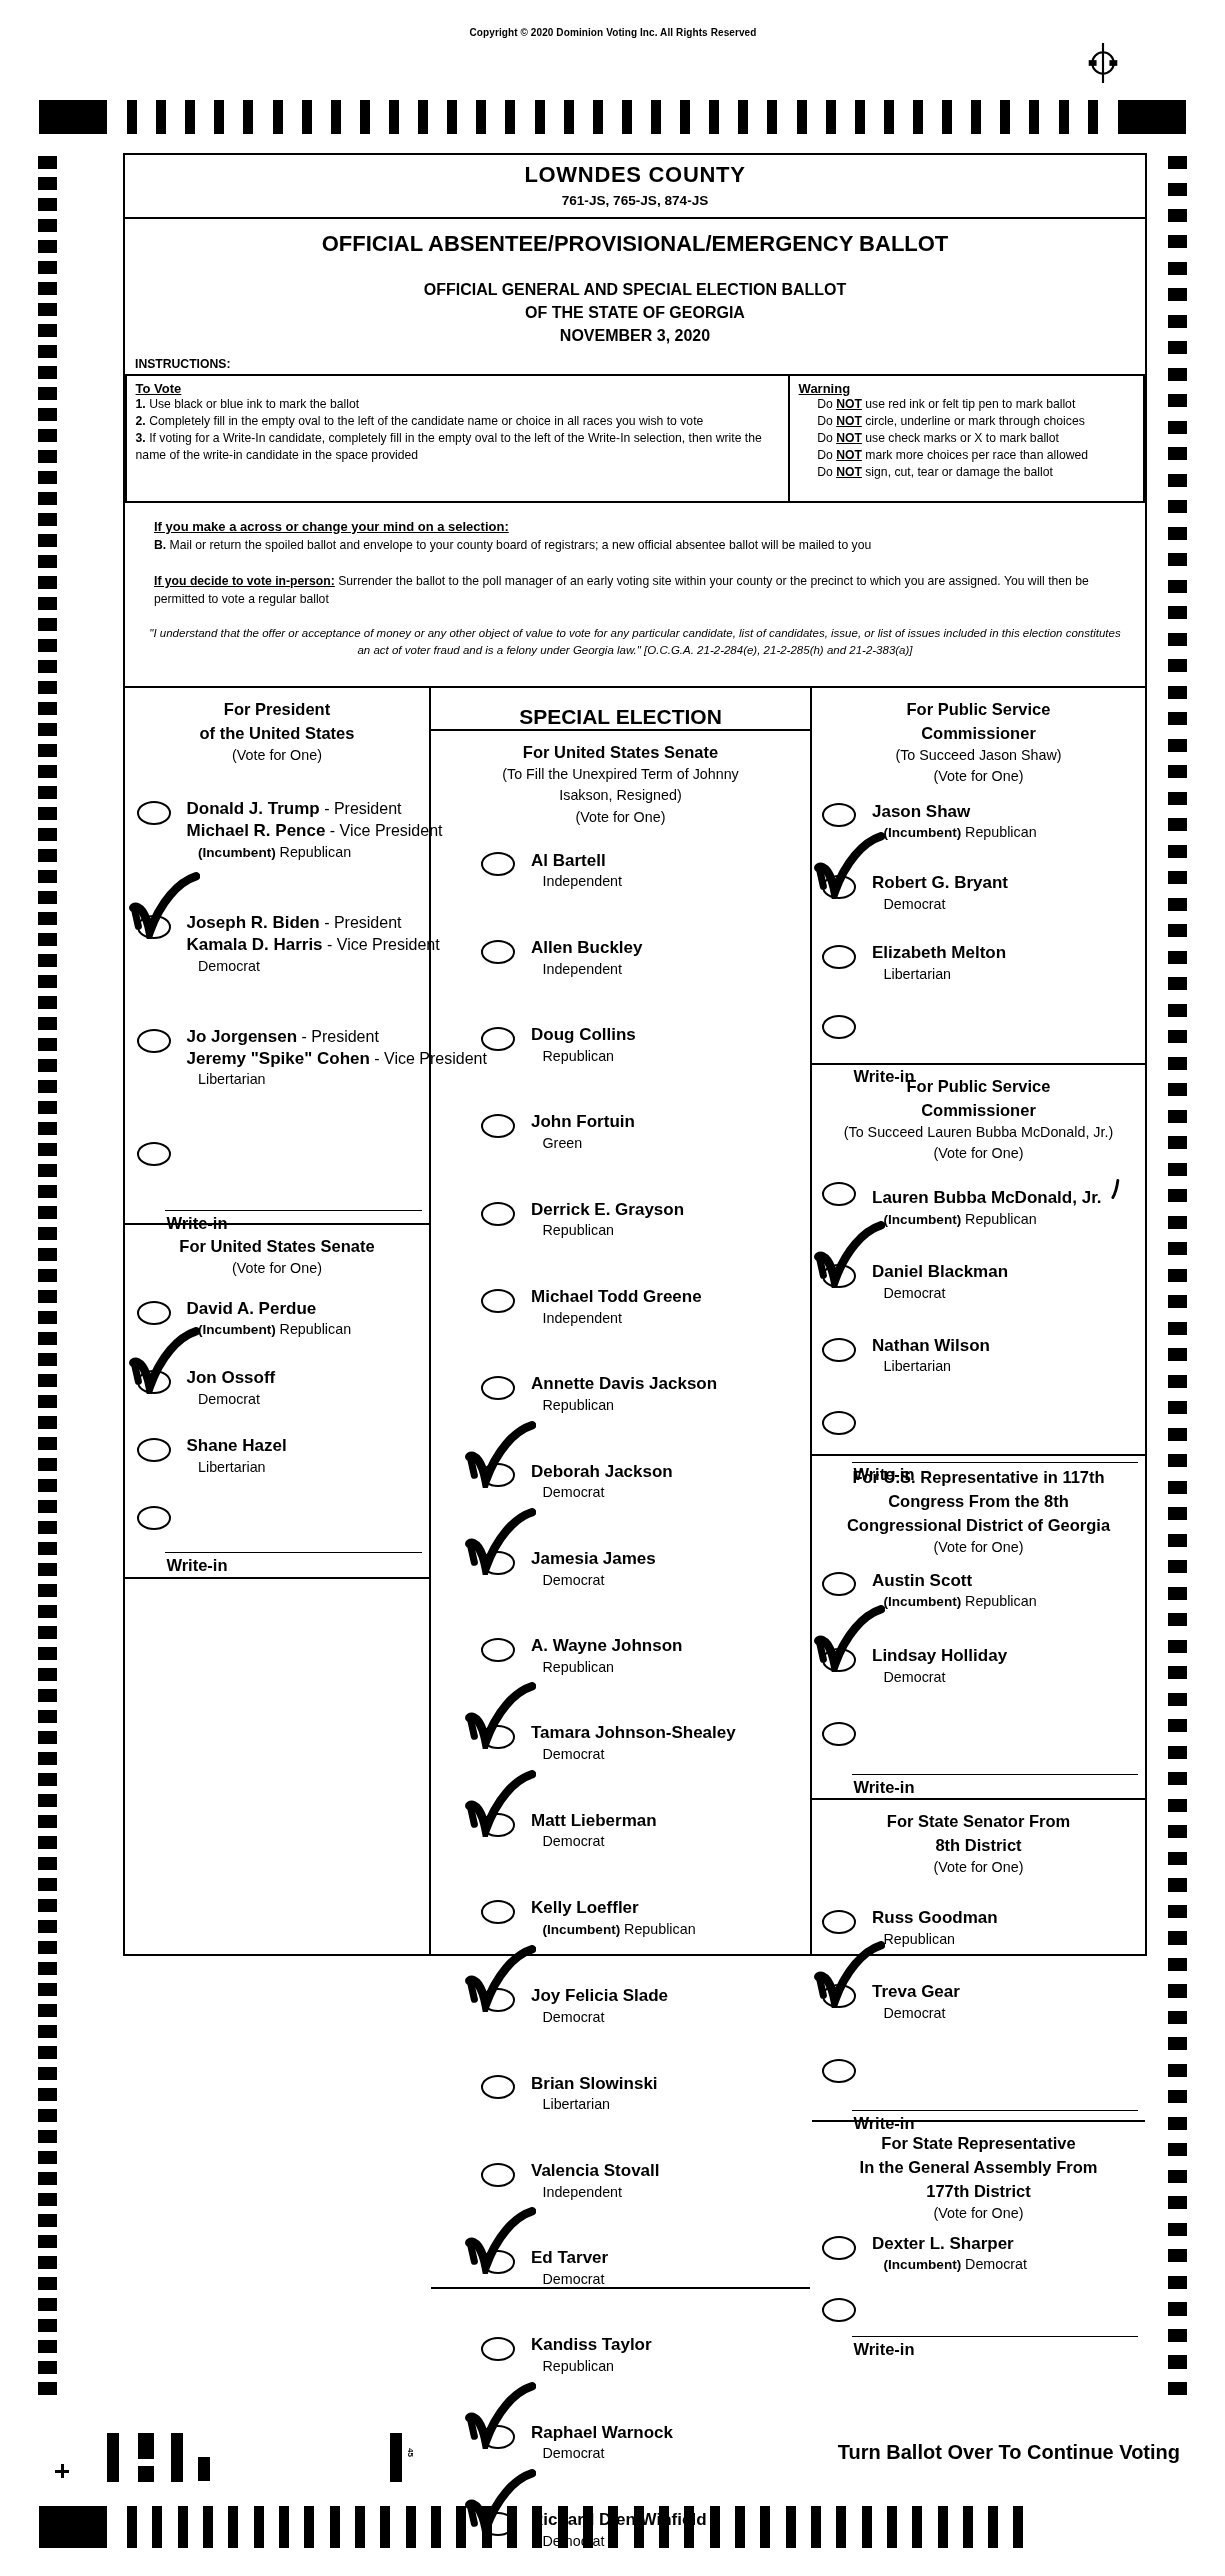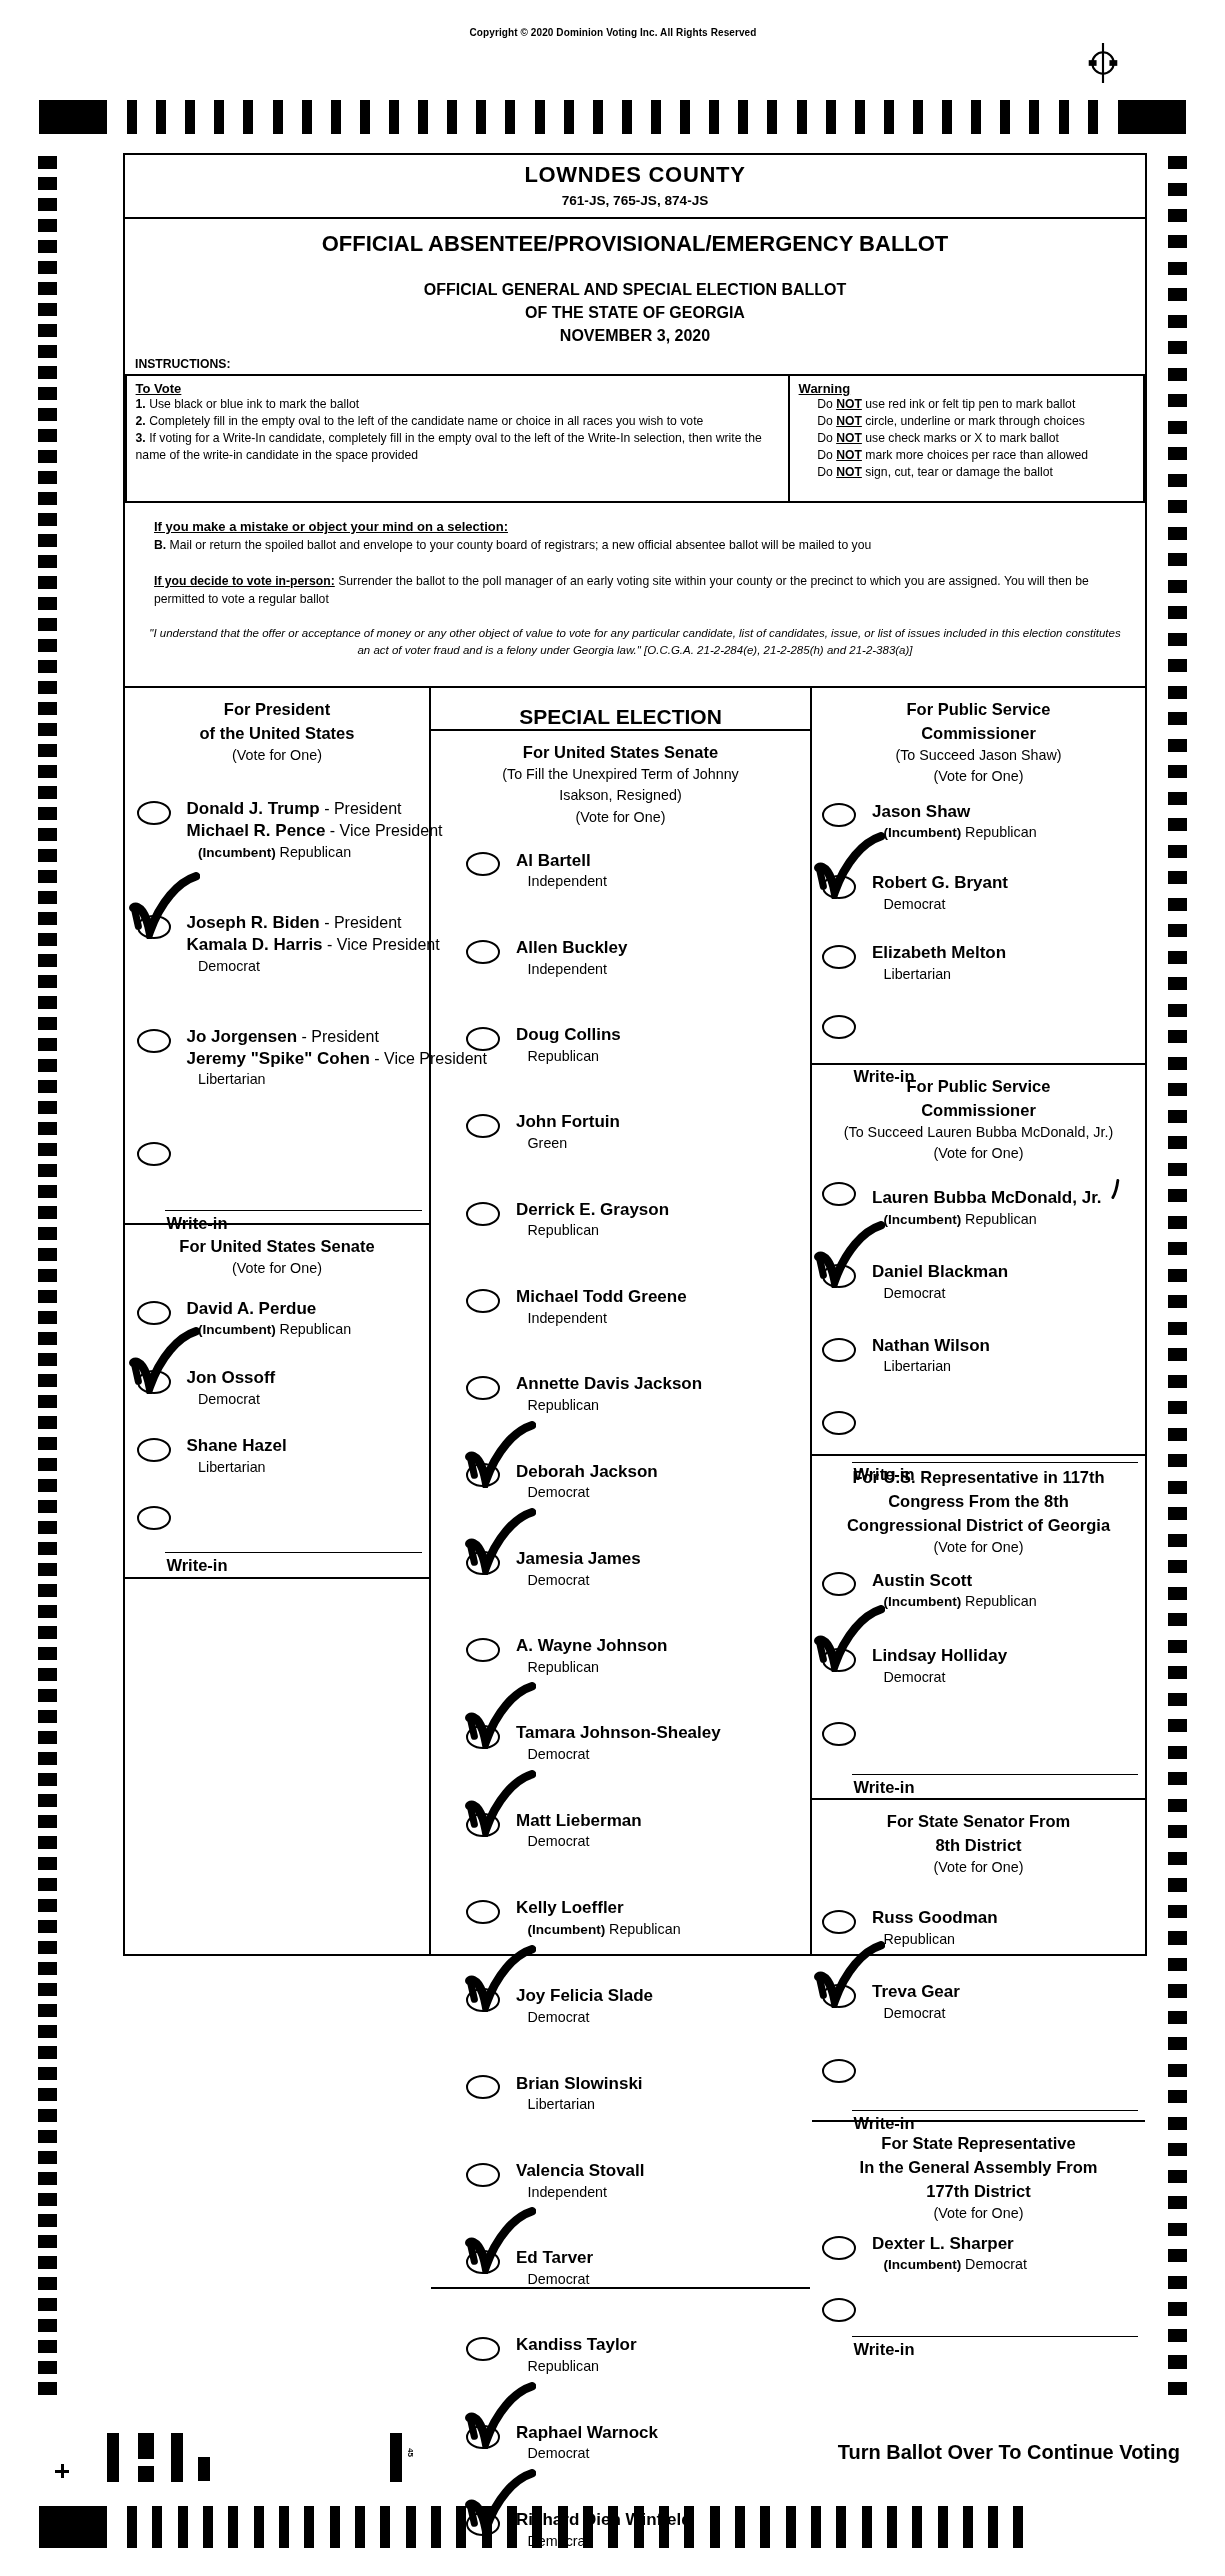--- a/index.html
+++ b/index.html
@@ -59,21 +59,21 @@
   .col-left{width:306px;border-right:2.2px solid #000}
   .col-middle{width:381px;border-right:2.2px solid #000}
   .col-right{flex:1}
   .special-header{height:61px;border-bottom:2.2px solid #000;box-sizing:border-box;
     text-align:center;font-size:21px;font-weight:bold;padding-top:17px}
   .contest{box-sizing:border-box;border-bottom:2.9px solid #000;display:flex;flex-direction:column}
   .c-title{text-align:center;padding-top:8.6px;margin-bottom:18.6px}
   .t-line{font-size:16.5px;font-weight:bold;line-height:24px}
   .s-line{font-size:14.3px;line-height:21.5px}
   .cand{display:flex;align-items:flex-start;padding-left:11.5px;position:relative;margin-bottom:29px}
-  .col-middle .cand{padding-left:35px}
+  .col-middle .cand{padding-left:50px}
   .col-right .cand{padding-left:10px}
   .cand.empty{height:21.5px}
   .oval{width:30px;height:20px;border:2.2px solid #000;border-radius:50%;flex:none;margin-top:2.9px;
     background:#fff}
   .ctext{margin-left:16px}
   .nline{font-size:17px;font-weight:bold;line-height:22px;white-space:nowrap}
   .sfx{font-weight:normal;font-size:16px}
   .party{font-size:14.3px;font-weight:normal;line-height:18.6px;padding-left:11.5px;margin-top:0.7px}
   .party b{font-size:13.6px}
   .check{position:absolute;left:2.9px;top:-40px;width:72px;height:67px;pointer-events:none}
@@ -182,21 +182,21 @@
       <div id="warning-list">
           <div class="warn-item">Do <b class="u">NOT</b> use red ink or felt tip pen to mark ballot</div>
           <div class="warn-item">Do <b class="u">NOT</b> circle, underline or mark through choices</div>
           <div class="warn-item">Do <b class="u">NOT</b> use check marks or X to mark ballot</div>
           <div class="warn-item">Do <b class="u">NOT</b> mark more choices per race than allowed</div>
           <div class="warn-item">Do <b class="u">NOT</b> sign, cut, tear or damage the ballot</div>
         </div>
     </div>
   </div>
   <div class="mistake">
-    <div class="mistake-head">If you make a mistake or object your mind on a selection:</div>
+    <div class="mistake-head">If you make a across or change your mind on a selection:</div>
     <div><span class="b ">B.</span><span class=""> Mail or return the spoiled ballot and envelope to your county board of registrars; a new official absentee ballot will be mailed to you</span></div>
     <div class="inperson"><span class="b u ">If you decide to vote in-person:</span><span class="">  Surrender the ballot to the poll manager of an early voting site within your county or the precinct to which you are assigned.  You will then be permitted to vote a regular ballot</span></div>
   </div>
   <div class="oath">"I understand that the offer or acceptance of money or any other object of value to vote for any particular candidate, list of candidates, issue, or list of issues included in this election constitutes an act of voter fraud and is a felony under Georgia law." [O.C.G.A. 21-2-284(e), 21-2-285(h) and 21-2-383(a)]</div>
 
   <div class="contests" id="contest-area">
       <div class="col col-left">
         <div class="contest ct-president">
           <div class="c-title">
             <div class="t-line">For President</div>

